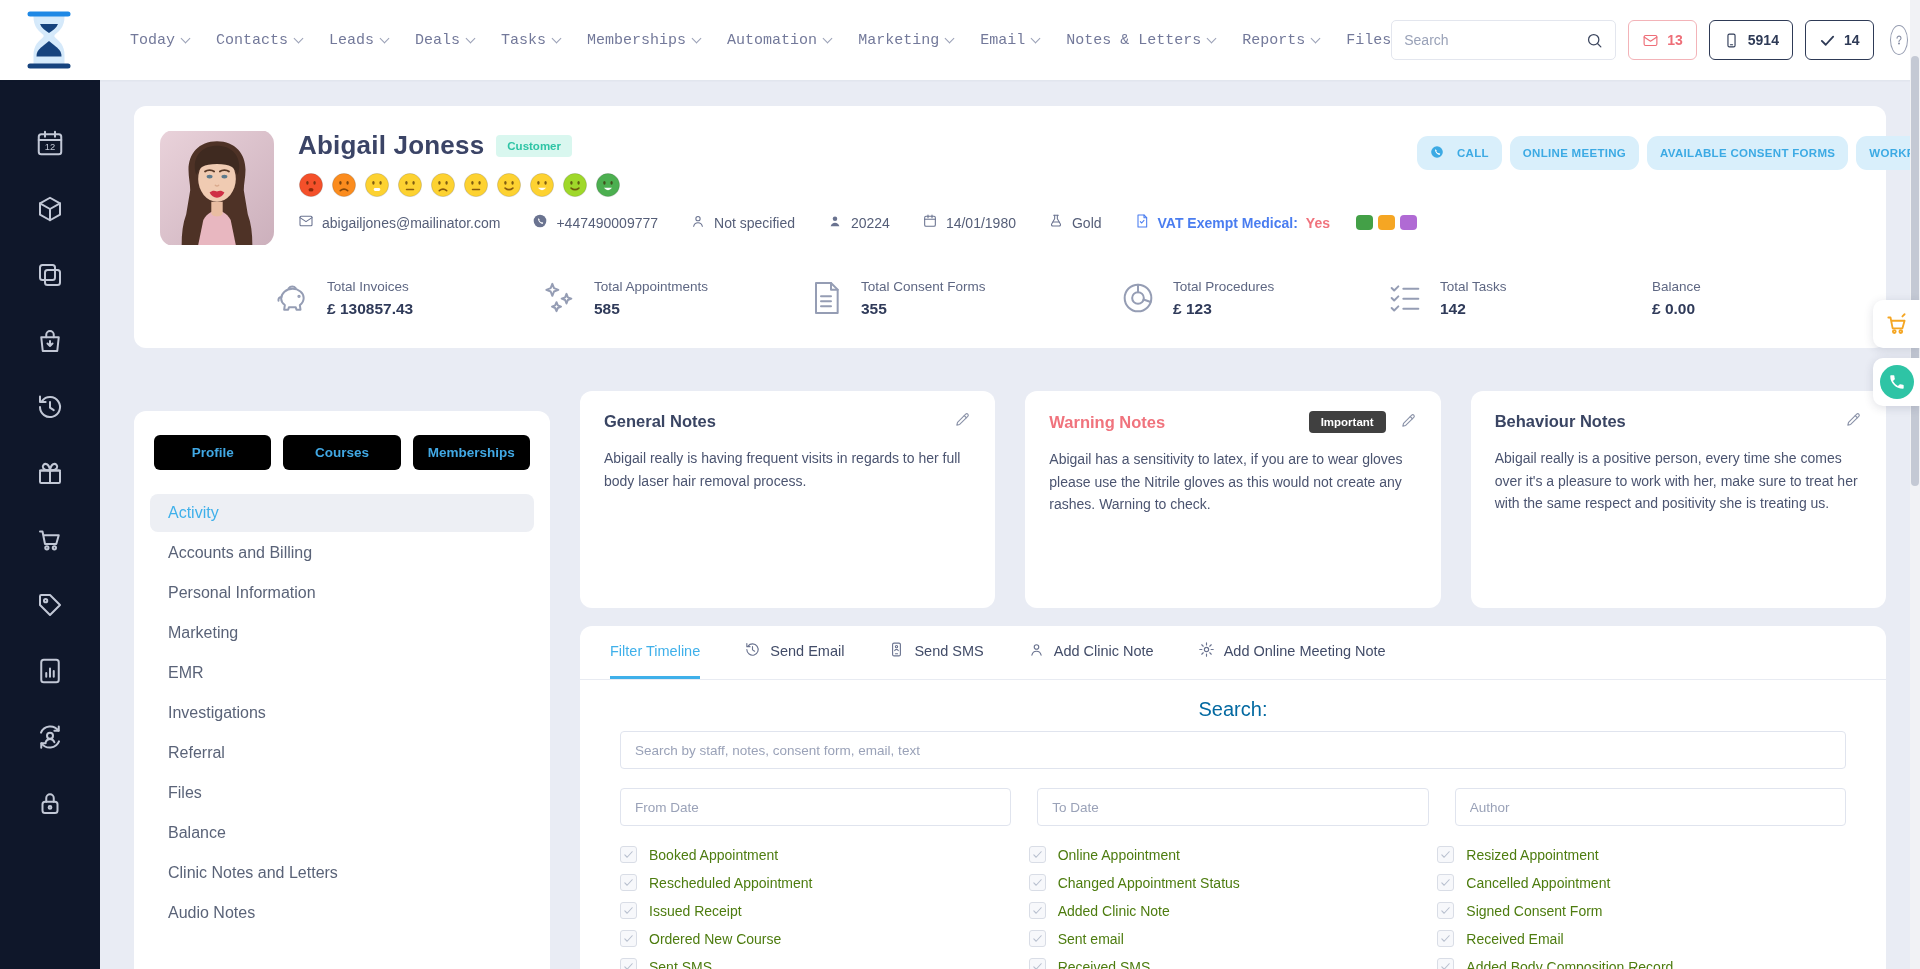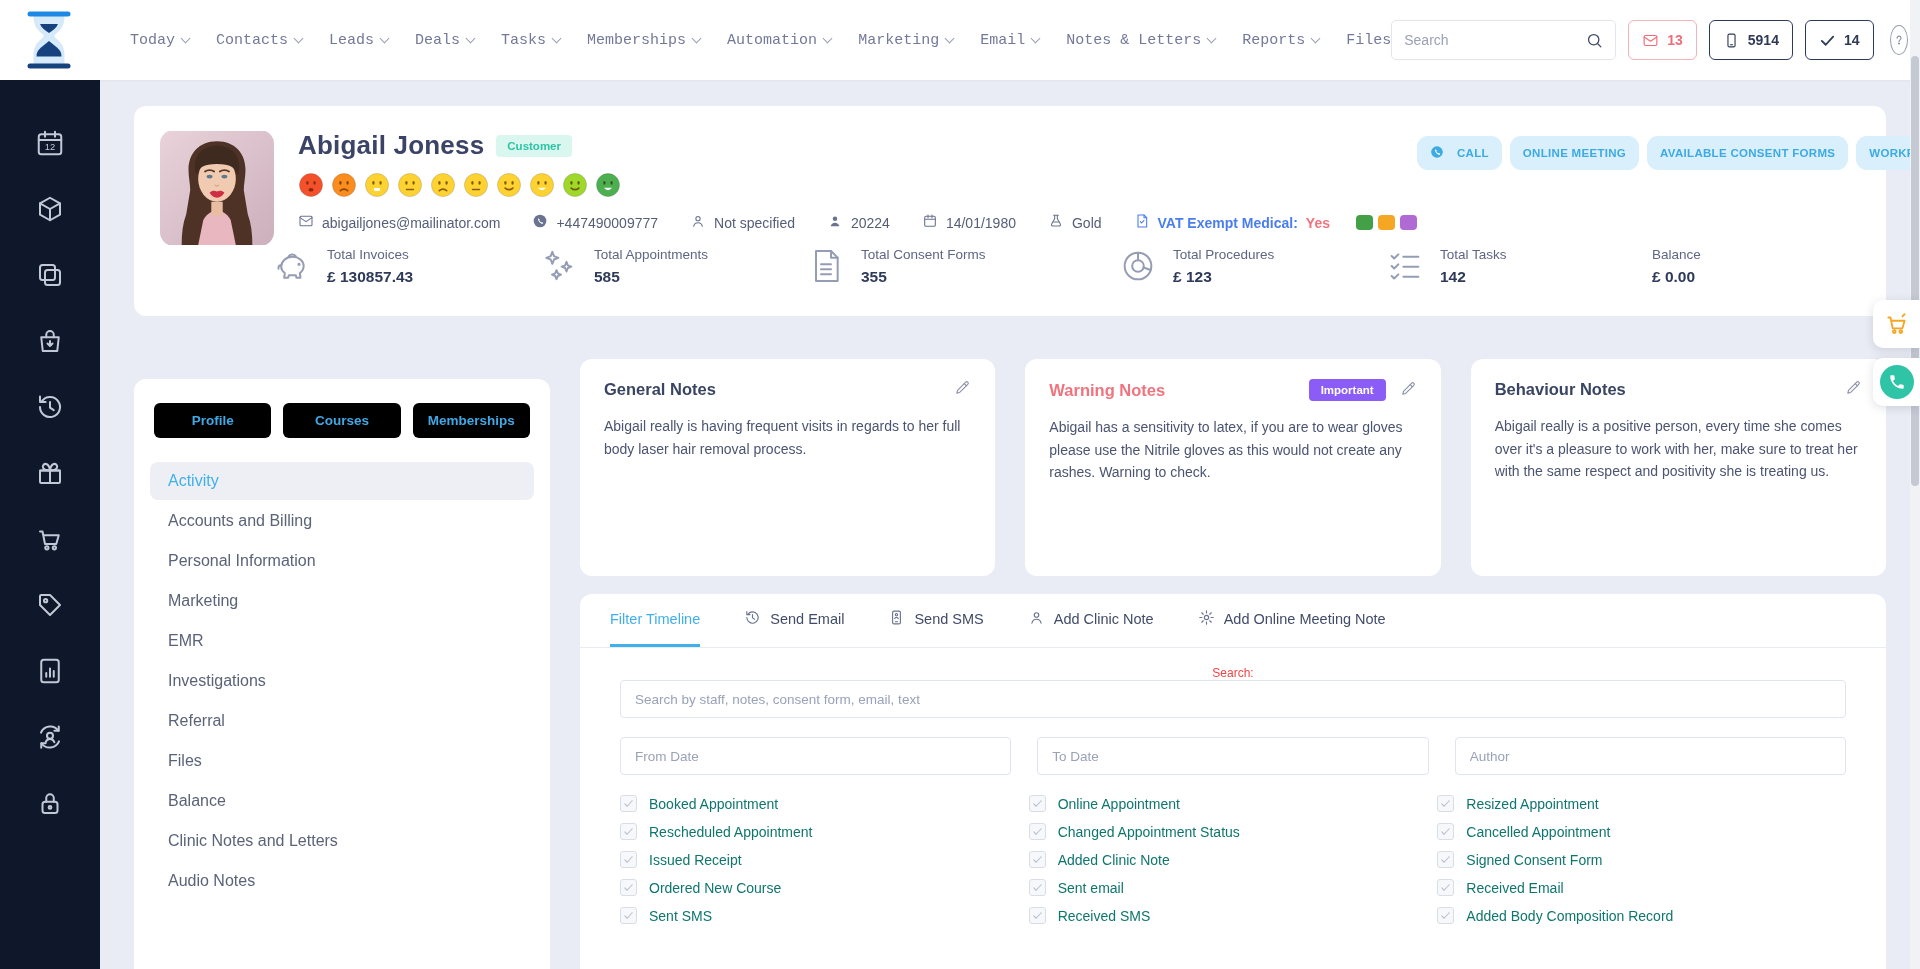--- a/index.html
+++ b/index.html
@@ -66,21 +66,21 @@
   .tag-row { display:flex; gap:5px; margin-left:2px; }
   .tag { width:17px; height:15px; border-radius:4px; display:inline-block; }
 
   .actions { margin-left:auto; display:flex; gap:8px; margin-top:6px; flex-wrap:nowrap; }
   .btn { border:0; border-radius:11px; padding:9px 13px; font-size:11.5px; font-weight:bold; letter-spacing:.3px;
          cursor:pointer; display:flex; align-items:center; gap:13px; white-space:nowrap; font-family:inherit; }
   .btn-light { background:#d9effb; color:#3caae4; }
   .btn .icon-slot svg { width:14px; height:14px; }
   .btn .icon-slot:empty { display:none; }
 
-  .stats-row { display:flex; align-items:center; padding-left:112px; }
+  .stats-row { margin-top:32px; display:flex; align-items:center; padding-left:112px; }
   .stat { display:flex; align-items:center; gap:15px; width:267px; }
   .stats-row .stat:nth-child(3){ width:312px; }
   .stats-row .stat:nth-child(6){ width:auto; }
   .stat-icon { color:#959db4; display:flex; }
   .stat-icon svg { width:40px; height:40px; stroke-width:1.2; }
   .stat-icon:empty { display:none; }
   .stat-label { font-size:13.5px; color:#5e6783; margin-bottom:6px; }
   .stat-value { font-size:15.5px; font-weight:bold; color:#2f3a59; }
 
   
@@ -92,49 +92,49 @@
                font-size:13.5px; font-weight:bold; cursor:pointer; }
   .panel-menu { margin-top:24px; }
   .menu-item { padding:10px 18px; font-size:16px; color:#5a6378; margin-bottom:2px; border-radius:8px; cursor:pointer; }
   .menu-item.active { background:#edeff4; color:#3fb0ea; }
 
   .right-col { flex:1; min-width:0; }
   .notes-row { display:flex; gap:30px; }
   .note-card { flex:1; background:#fff; border-radius:12px; padding:20px 24px; height:217px; position:relative; min-width:0; }
   .note-head { display:flex; align-items:center; }
   .note-title { font-size:16.5px; font-weight:bold; color:#3a4563; }
-  .note-badge { display:none; background:#8b5cf6; color:#fff; font-size:11.5px; font-weight:bold;
+  .note-badge { display:none; background:#404040; color:#fff; font-size:11.5px; font-weight:bold;
                 padding:5px 12px; border-radius:4px; margin-left:auto; margin-right:14px; }
   .note-card.has-badge .note-badge { display:inline-block; }
   .note-pencil { margin-left:auto; color:#8a92a8; cursor:pointer; }
   .note-card.has-badge .note-pencil { margin-left:0; }
   .note-pencil svg { width:17px; height:17px; }
   .note-body { margin-top:15px; font-size:14px; line-height:1.62; color:#4b5470; }
 
   .timeline-card { margin-top:18px; background:#fff; border-radius:12px; height:420px; overflow:hidden; }
   .tl-tabs { display:flex; gap:44px; padding:0 30px; border-bottom:1px solid #e8ebf2; height:54px; align-items:stretch; }
   .tl-tab { display:flex; align-items:center; gap:9px; font-size:14.5px; color:#424c68; cursor:pointer;
             border-bottom:3px solid transparent; }
   .tl-tab svg { width:17px; height:17px; color:#6b7490; }
   .tl-tab .icon-slot:empty { display:none; }
   .tl-tab.active { color:#3fb0ea; border-bottom-color:#3fb0ea; }
   .tl-body { padding:18px 40px 0; }
-  .tl-search-label { text-align:center; font-size:12px; color:#ef4444; }
+  .tl-search-label { text-align:center; font-size:20px; color:#0369a1; margin-bottom:10px; }
   .tl-search input, .tl-filter input { width:100%; height:38px; border:1px solid #e0e4ee; border-radius:4px;
         padding:0 14px; font-size:13.5px; color:#444c66; outline:none; background:#fff; font-family:inherit; }
   .tl-search input::placeholder, .tl-filter input::placeholder { color:#9aa2b8; }
   .tl-filters { display:flex; gap:26px; margin-top:19px; }
   .tl-filter { flex:1; }
   .cb-grid { display:flex; margin-top:20px; }
   .cb-col { flex:1; display:flex; flex-direction:column; gap:11px; }
   .cb-item { display:flex; align-items:center; gap:12px; cursor:pointer; }
   .cbx { width:17px; height:17px; border:1px solid #d9dde6; border-radius:3px; background:#f7f8fb;
          display:flex; align-items:center; justify-content:center; flex:0 0 auto; }
   .cbx svg { width:11px; height:11px; color:#b7bfce; stroke-width:2.4; }
-  .cb-label { font-size:14px; color:#0f766e; }
+  .cb-label { font-size:14px; color:#4d7c0f; }
 
   
   .float-btn { position:absolute; right:0; width:47px; height:48px; background:#fff; border-radius:10px 0 0 10px;
                box-shadow:0 2px 10px rgba(40,50,80,.15); display:flex; align-items:center; justify-content:center;
                z-index:9; cursor:pointer; }
   .float-cart { top:300px; color:#f5a623; }
   .float-cart svg { width:26px; height:26px; stroke-width:1.7; }
   .float-phone { top:358px; }
   .phone-circle { width:34px; height:34px; border-radius:50%; background:#2ec4a5; display:flex;
                   align-items:center; justify-content:center; }

